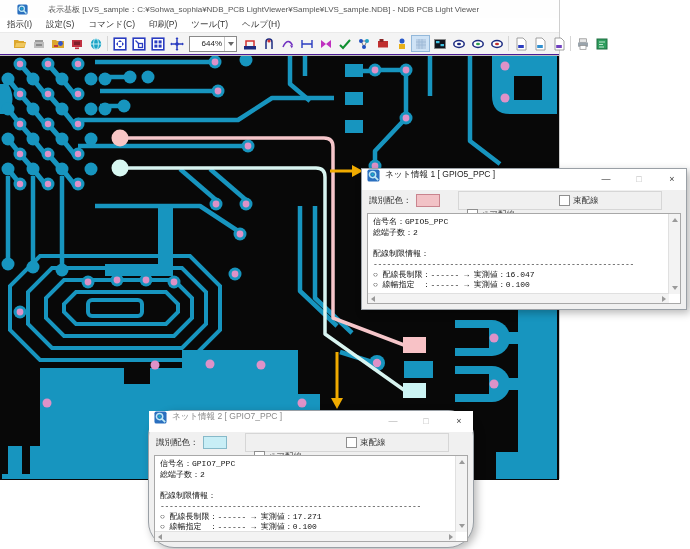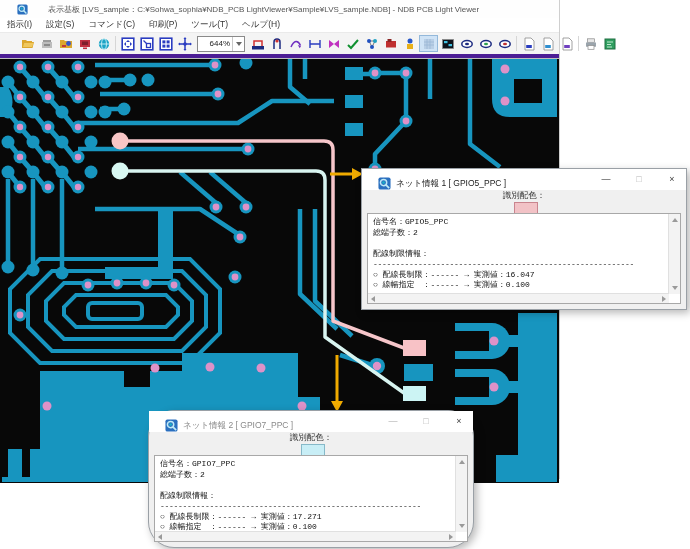--- a/index.html
+++ b/index.html
@@ -6,38 +6,38 @@
   .stage{position:relative;width:690px;height:549px;background:#fff;overflow:hidden;
          font-family:"Liberation Sans","DejaVu Sans",sans-serif;color:#333;}
   
   .app{position:absolute;left:0;top:0;width:559px;height:478px;background:#fff;
        border-right:1px solid #cfcfcf;border-bottom:1px solid #cfcfcf;}
   .titlebar{height:18px;display:flex;align-items:center;gap:20px;padding-left:17px;background:#fefefe;}
   .titlebar .txt{font-size:8px;color:#555;white-space:nowrap;}
   .menubar{height:14px;display:flex;align-items:center;background:#fff;text-align:right;}
   .menu-item{font-size:8.5px;color:#333;padding:0 7px;white-space:nowrap;}
   .toolbar{height:21px;display:flex;align-items:center;background:#f4f4f4;
-           border-top:1px solid #eaeaea;border-bottom:4px solid #4c1d95;padding-left:18px;}
+           border-top:1px solid #eaeaea;border-bottom:1px solid #4c1d95;padding-left:10px;}
   .ti{width:19px;height:17px;display:inline-flex;align-items:center;justify-content:center;flex:none;}
   .ti.pressed{background:#cfe3f6;border:1px solid #93b8da;width:17px;height:15px;}
   .tsep{width:1px;height:15px;background:#d6d6d6;margin:0 2px;flex:none;}
   .zoombox{width:46px;height:14px;background:#fff;border:1px solid #8a8a8a;display:flex;
            align-items:center;flex:none;margin:0 3px;}
   .zoombox .val{flex:1;font-size:8px;text-align:right;padding-right:2px;color:#222;}
   .zoombox .dd{width:11px;height:100%;border-left:1px solid #c8c8c8;display:flex;align-items:center;justify-content:center;}
   .dd i{width:0;height:0;border-left:3px solid transparent;border-right:3px solid transparent;border-top:4px solid #666;}
   .canvas-wrap{height:424px;border-top:1px solid #bdbdbd;background:#080808;}
   
   .dlg{position:absolute;background:#f0f0f0;border:1px solid #9aa0a6;box-shadow:3px 3px 8px rgba(0,0,0,.28);}
-  .dlg-title{height:21px;background:#fff;display:flex;align-items:flex-end;gap:5px;padding-left:16px;}
+  .dlg-title{height:21px;background:#fff;display:flex;align-items:flex-start;gap:5px;padding-left:5px;}
   .dlg-title .txt{font-size:8.5px;color:#222;flex:1;white-space:nowrap;}
   .dlg.inactive .dlg-title .txt{color:#8a8a8a;}
   .wbtn{width:28px;height:21px;line-height:21px;text-align:center;font-size:9px;color:#444;flex:none;}
   .wbtn.dim{color:#b5b5b5;}
-  .dlg-row{display:flex;align-items:center;height:21px;padding:0 7px;font-size:8.5px;flex-direction:column;}
+  .dlg-row{display:flex;align-items:center;height:21px;padding:0 7px;font-size:8.5px;}
   .swatch{width:22px;height:11px;margin-left:4px;flex:none;}
   .sw1{border:1px solid #c9848e;}
   .sw2{border:1px solid #86b9c9;}
   .groupbox{margin-left:18px;border:1px solid #d6d6d6;height:17px;display:flex;align-items:center;width:202px;}
   .cb{display:flex;align-items:center;font-size:8.5px;color:#333;}
   .cb .box{width:9px;height:9px;background:#fff;border:1px solid #8f8f8f;margin-right:3px;flex:none;}
   .cb1{margin-left:8px;margin-top:28px;}
   .cb2{margin-left:44px;}
   .txtarea{position:absolute;left:5px;right:5px;top:44px;bottom:5px;background:#fff;
            border:1px solid #a8a8a8;overflow:hidden;

